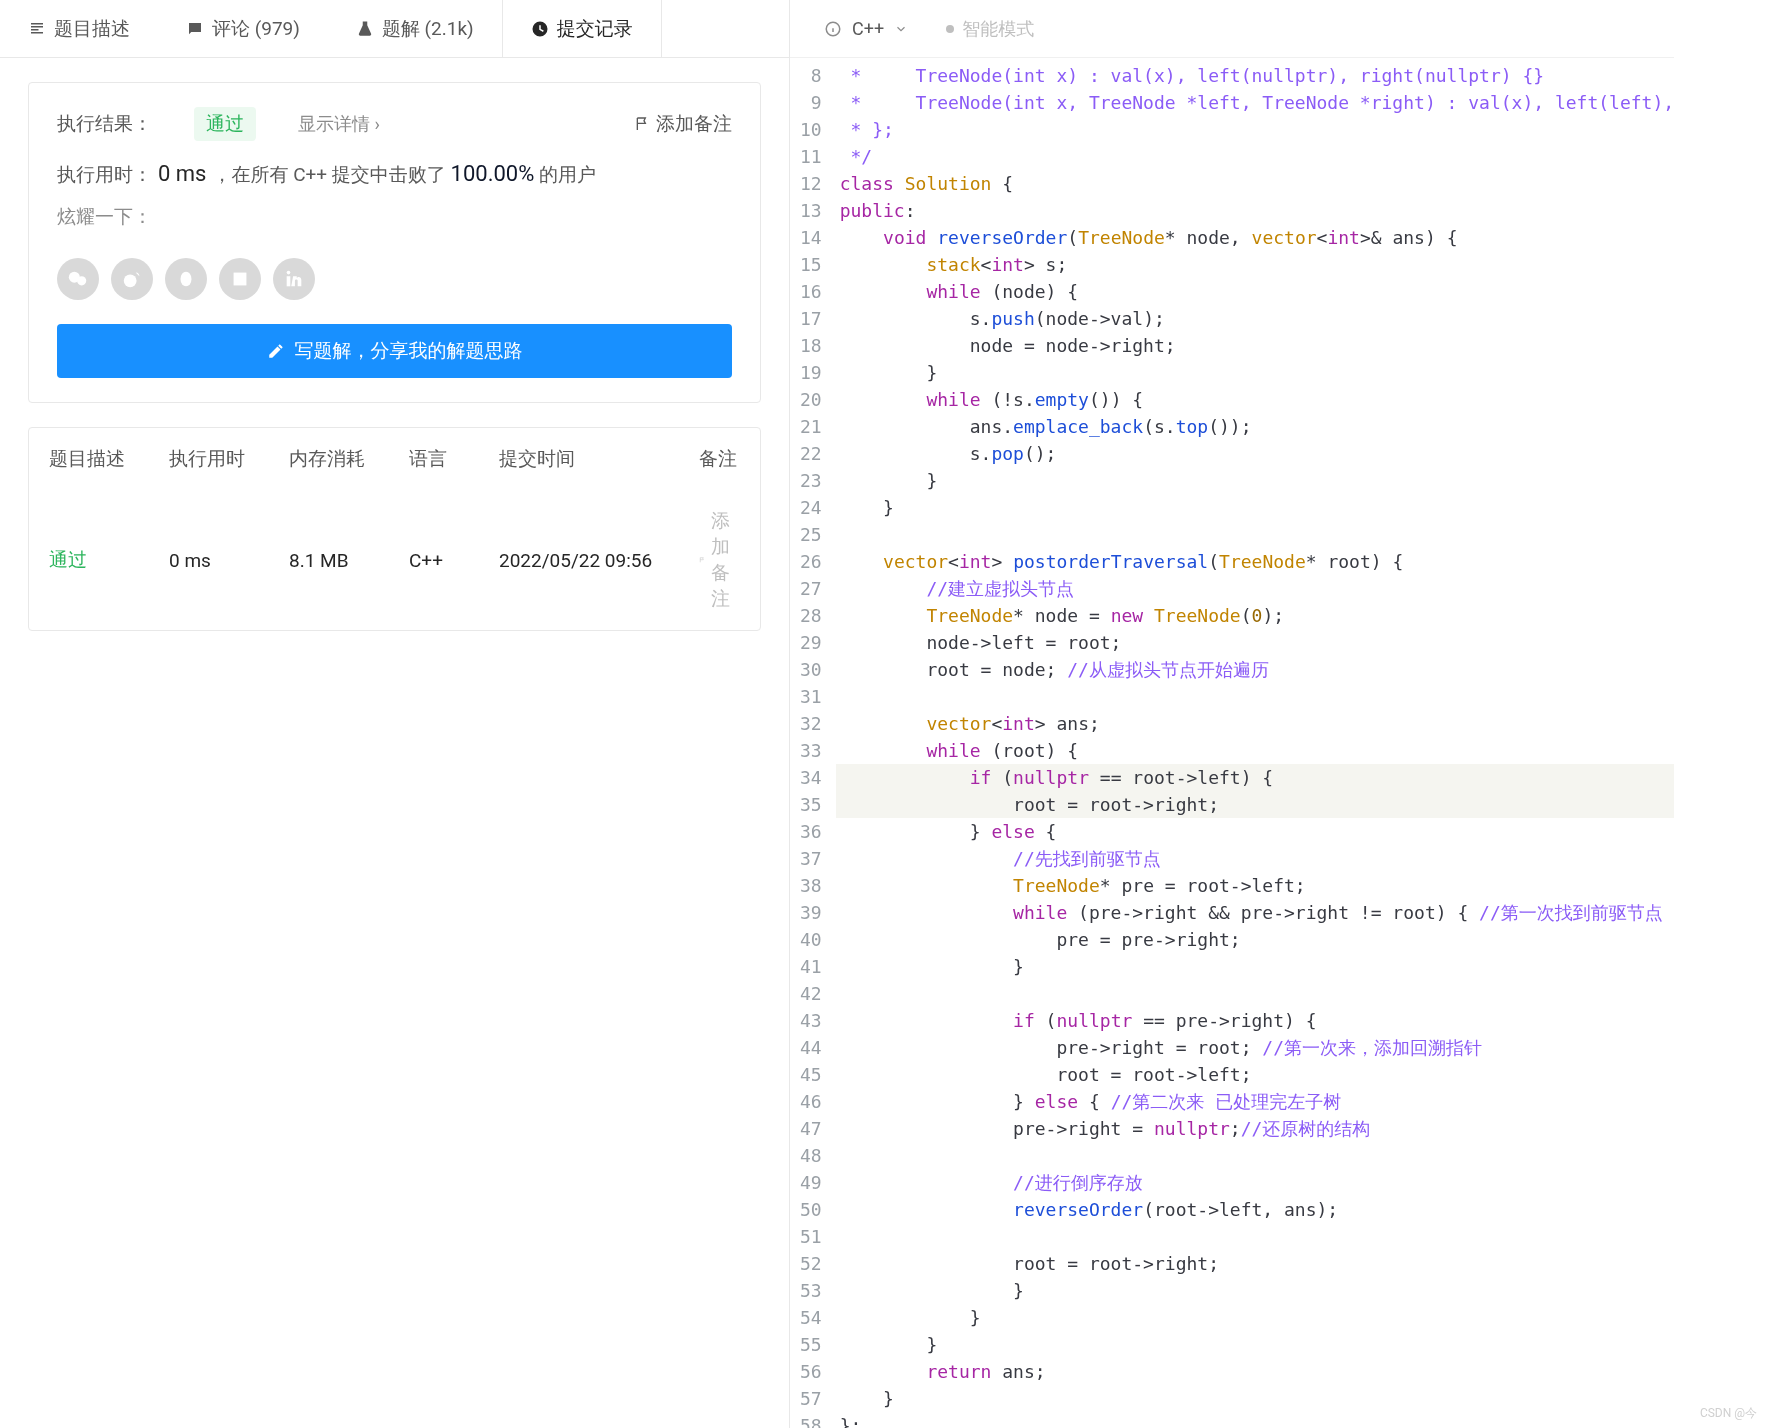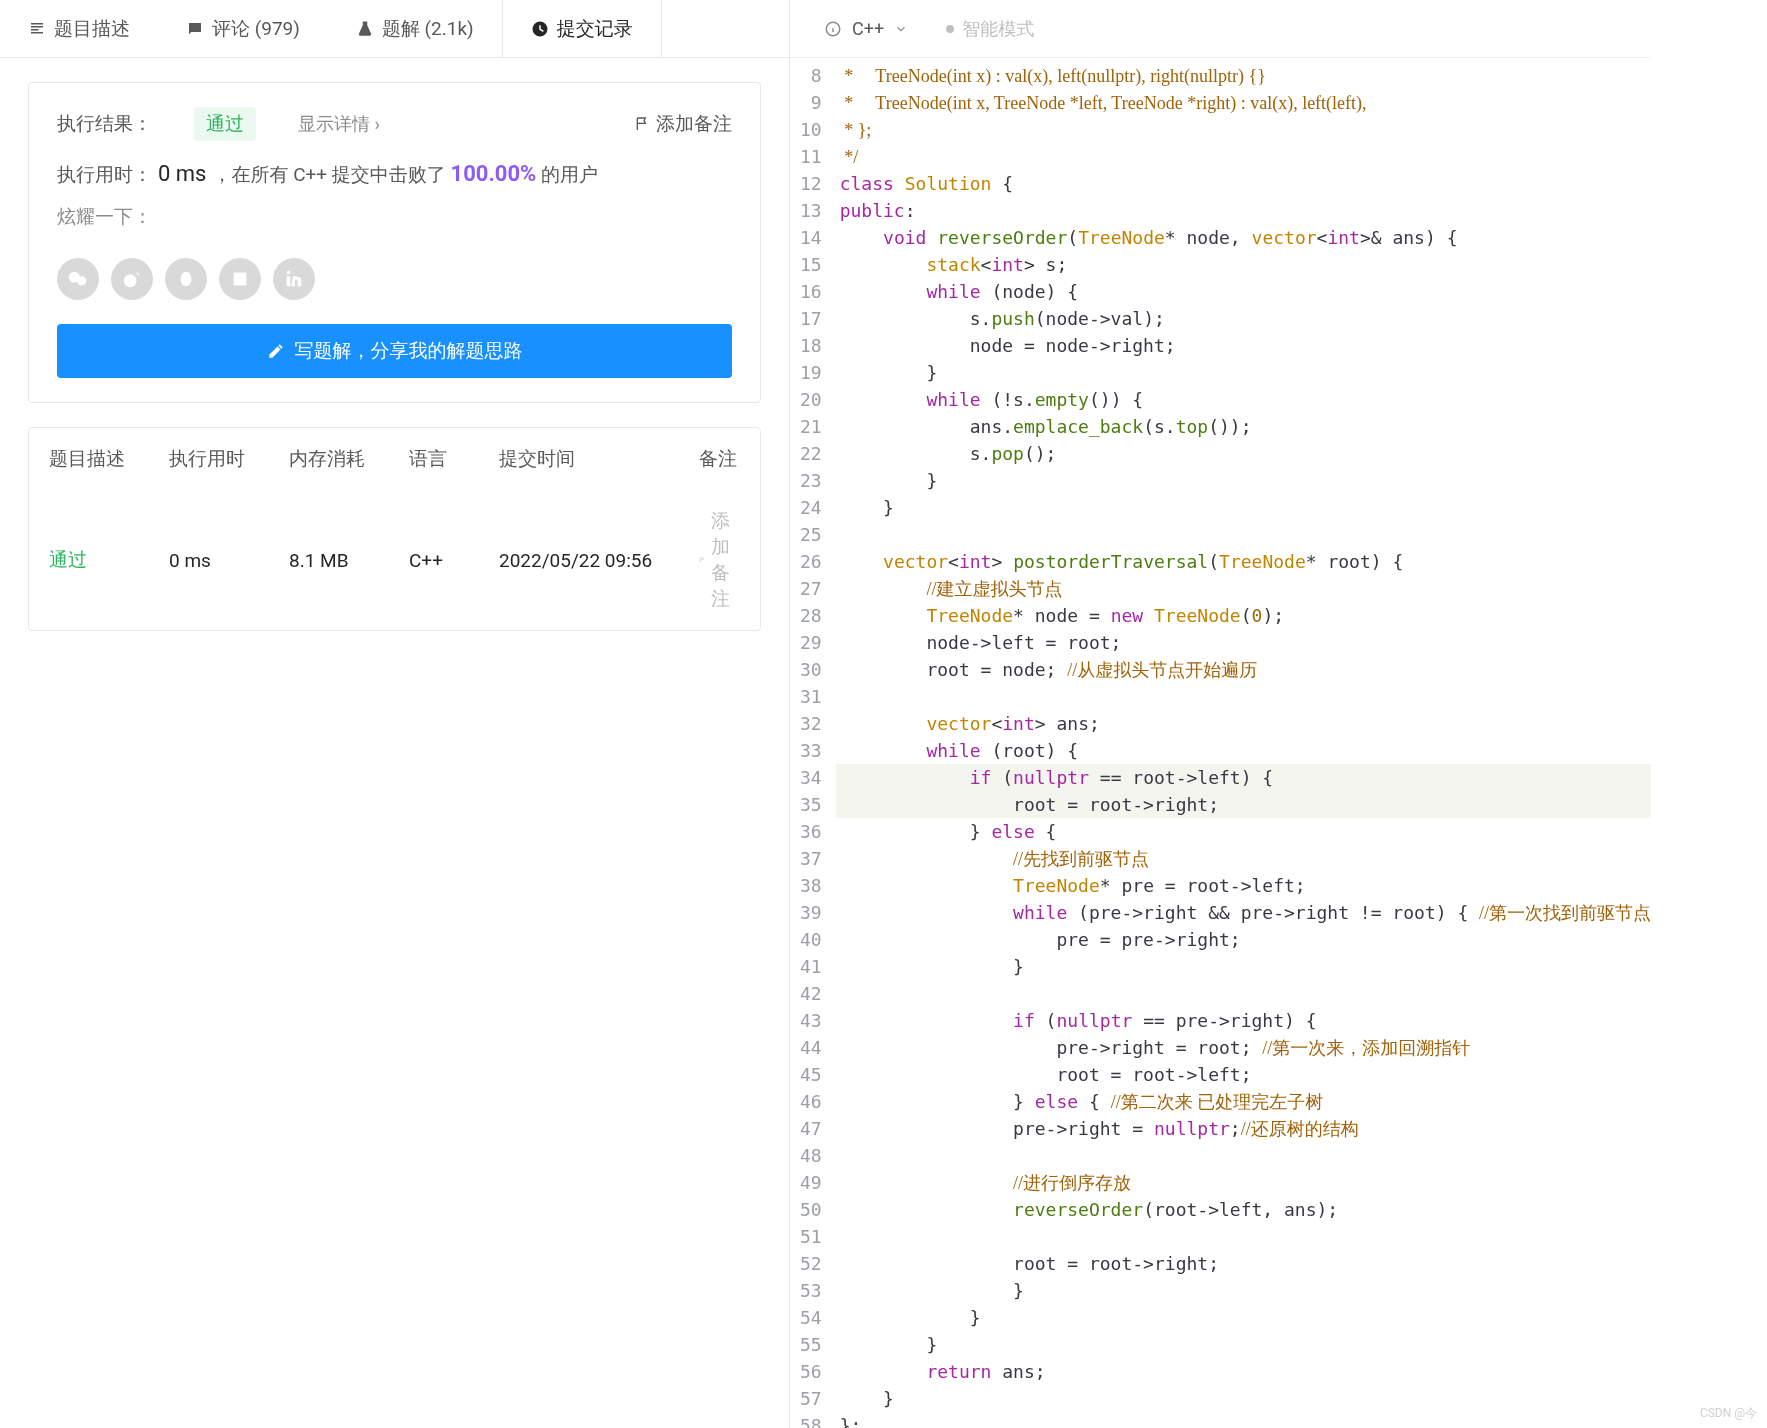--- a/index.html
+++ b/index.html
@@ -16,21 +16,21 @@
 
 
 .card { margin:24px 28px; border:1px solid #e8e8e8; border-radius:4px; padding:24px 28px; }
 .result-row { display:flex; align-items:center; margin-bottom:20px;gap:28px; }
 .res-label { color:#595959; font-size:19px; margin-right:14px; }
 .pass { background:#ecf9f0; color:#2db55d; padding:4px 12px; border-radius:4px; font-size:19px; }
 .detail-link { color:#8c8c8c; margin-left:14px; cursor:pointer; font-size:18px; }
 .add-note { margin-left:auto; color:#595959; display:flex; align-items:center; gap:6px; cursor:pointer; font-size:19px; }
 .stat-row { color:#595959; font-size:19px; margin-bottom:16px; }
 .stat-val { color:#262626; font-size:22px; margin:0 6px; }
-.beat { color:#8b5cf6; font-size:22px;font-weight:bold; }
+.beat { color:#0f172a; font-size:22px; }
 .share-label { color:#8c8c8c; margin-bottom:28px; font-size:19px; }
 .social { display:flex; gap:12px; margin-bottom:24px; }
 .social-btn { width:42px; height:42px; border-radius:50%; background:#d9d9d9; display:flex; align-items:center; justify-content:center; cursor:pointer; }
 .social-btn svg { width:22px; height:22px; fill:#fff; }
 .write-btn { width:100%; background:#1890ff; color:#fff; border:none; border-radius:4px; padding:14px; font-size:19px; cursor:pointer; display:flex; align-items:center; justify-content:center; gap:10px; }
 
 
 .hist { margin:0 28px; border:1px solid #e8e8e8; border-radius:4px; }
 .hist-head,.hist-row { display:grid; grid-template-columns:120px 120px 120px 90px 200px 1fr; padding:18px 20px; align-items:center; font-size:19px; }
 .hist-head { color:#595959; }
@@ -45,23 +45,23 @@
 .dot { width:8px; height:8px; border-radius:50%; background:#bfbfbf; }
 
 
 .editor { flex:1; display:flex; font-family:Consolas,Monaco,monospace; font-size:18px; line-height:27px; overflow:hidden; }
 .gutter { background:#fff; text-align:right; padding:4px 14px 4px 10px; color:#9aa0a6; user-select:none; }
 .gutter div { height:27px; }
 .code { flex:1; padding:4px 0; white-space:pre; color:#383a42; }
 .code div { height:27px; padding-left:4px; }
 .k { color:#a626a4; } 
 .t { color:#c18401; } 
-.c { color:#a16207;font-family:Liberation Serif, serif; } 
+.c { color:#8b5cf6; } 
 .n { color:#986801; } 
-.f { color:#4d7c0f;text-align:right; } 
+.f { color:#1d4ed8;text-align:right; } 
 .hl { background:#f5f5f0; }
 .watermark { position:absolute; right:10px; bottom:6px; font-size:12px; color:#d0d0d0; }
 </style>
 </head>
 <body>
 
 <div class="container">
   <div class="left">
     <div class="tabs">
       <div class="tab">

